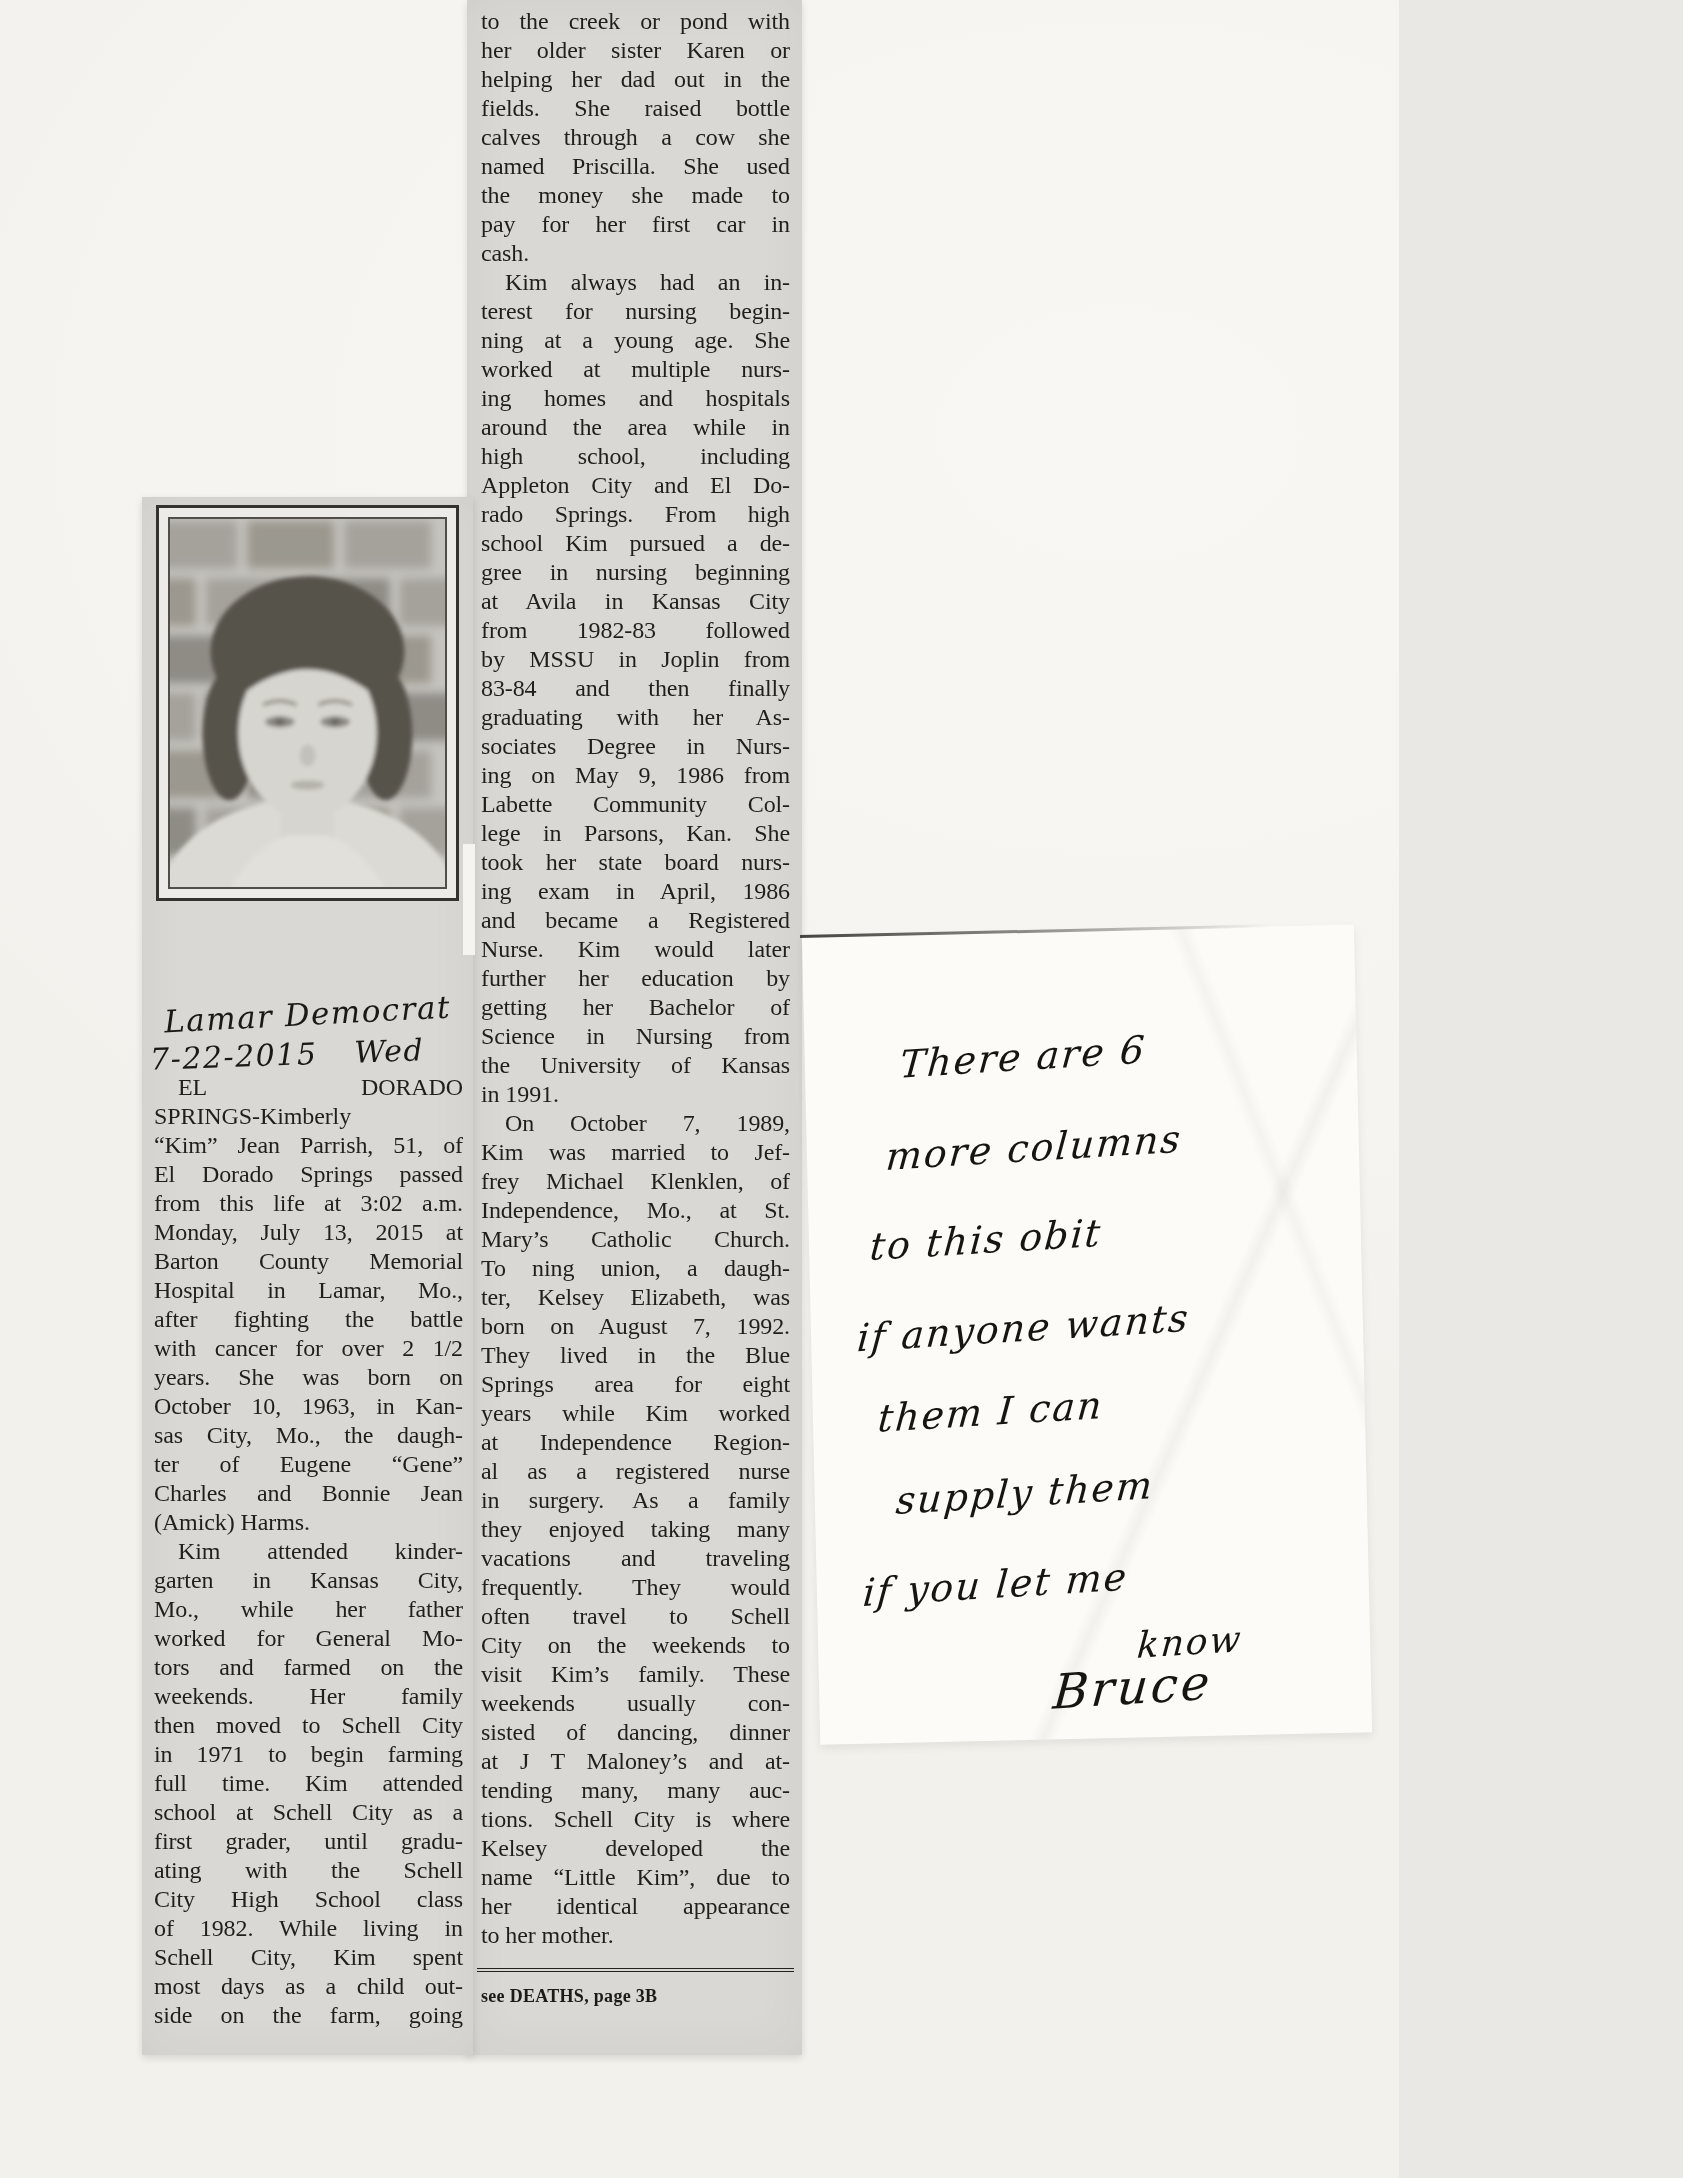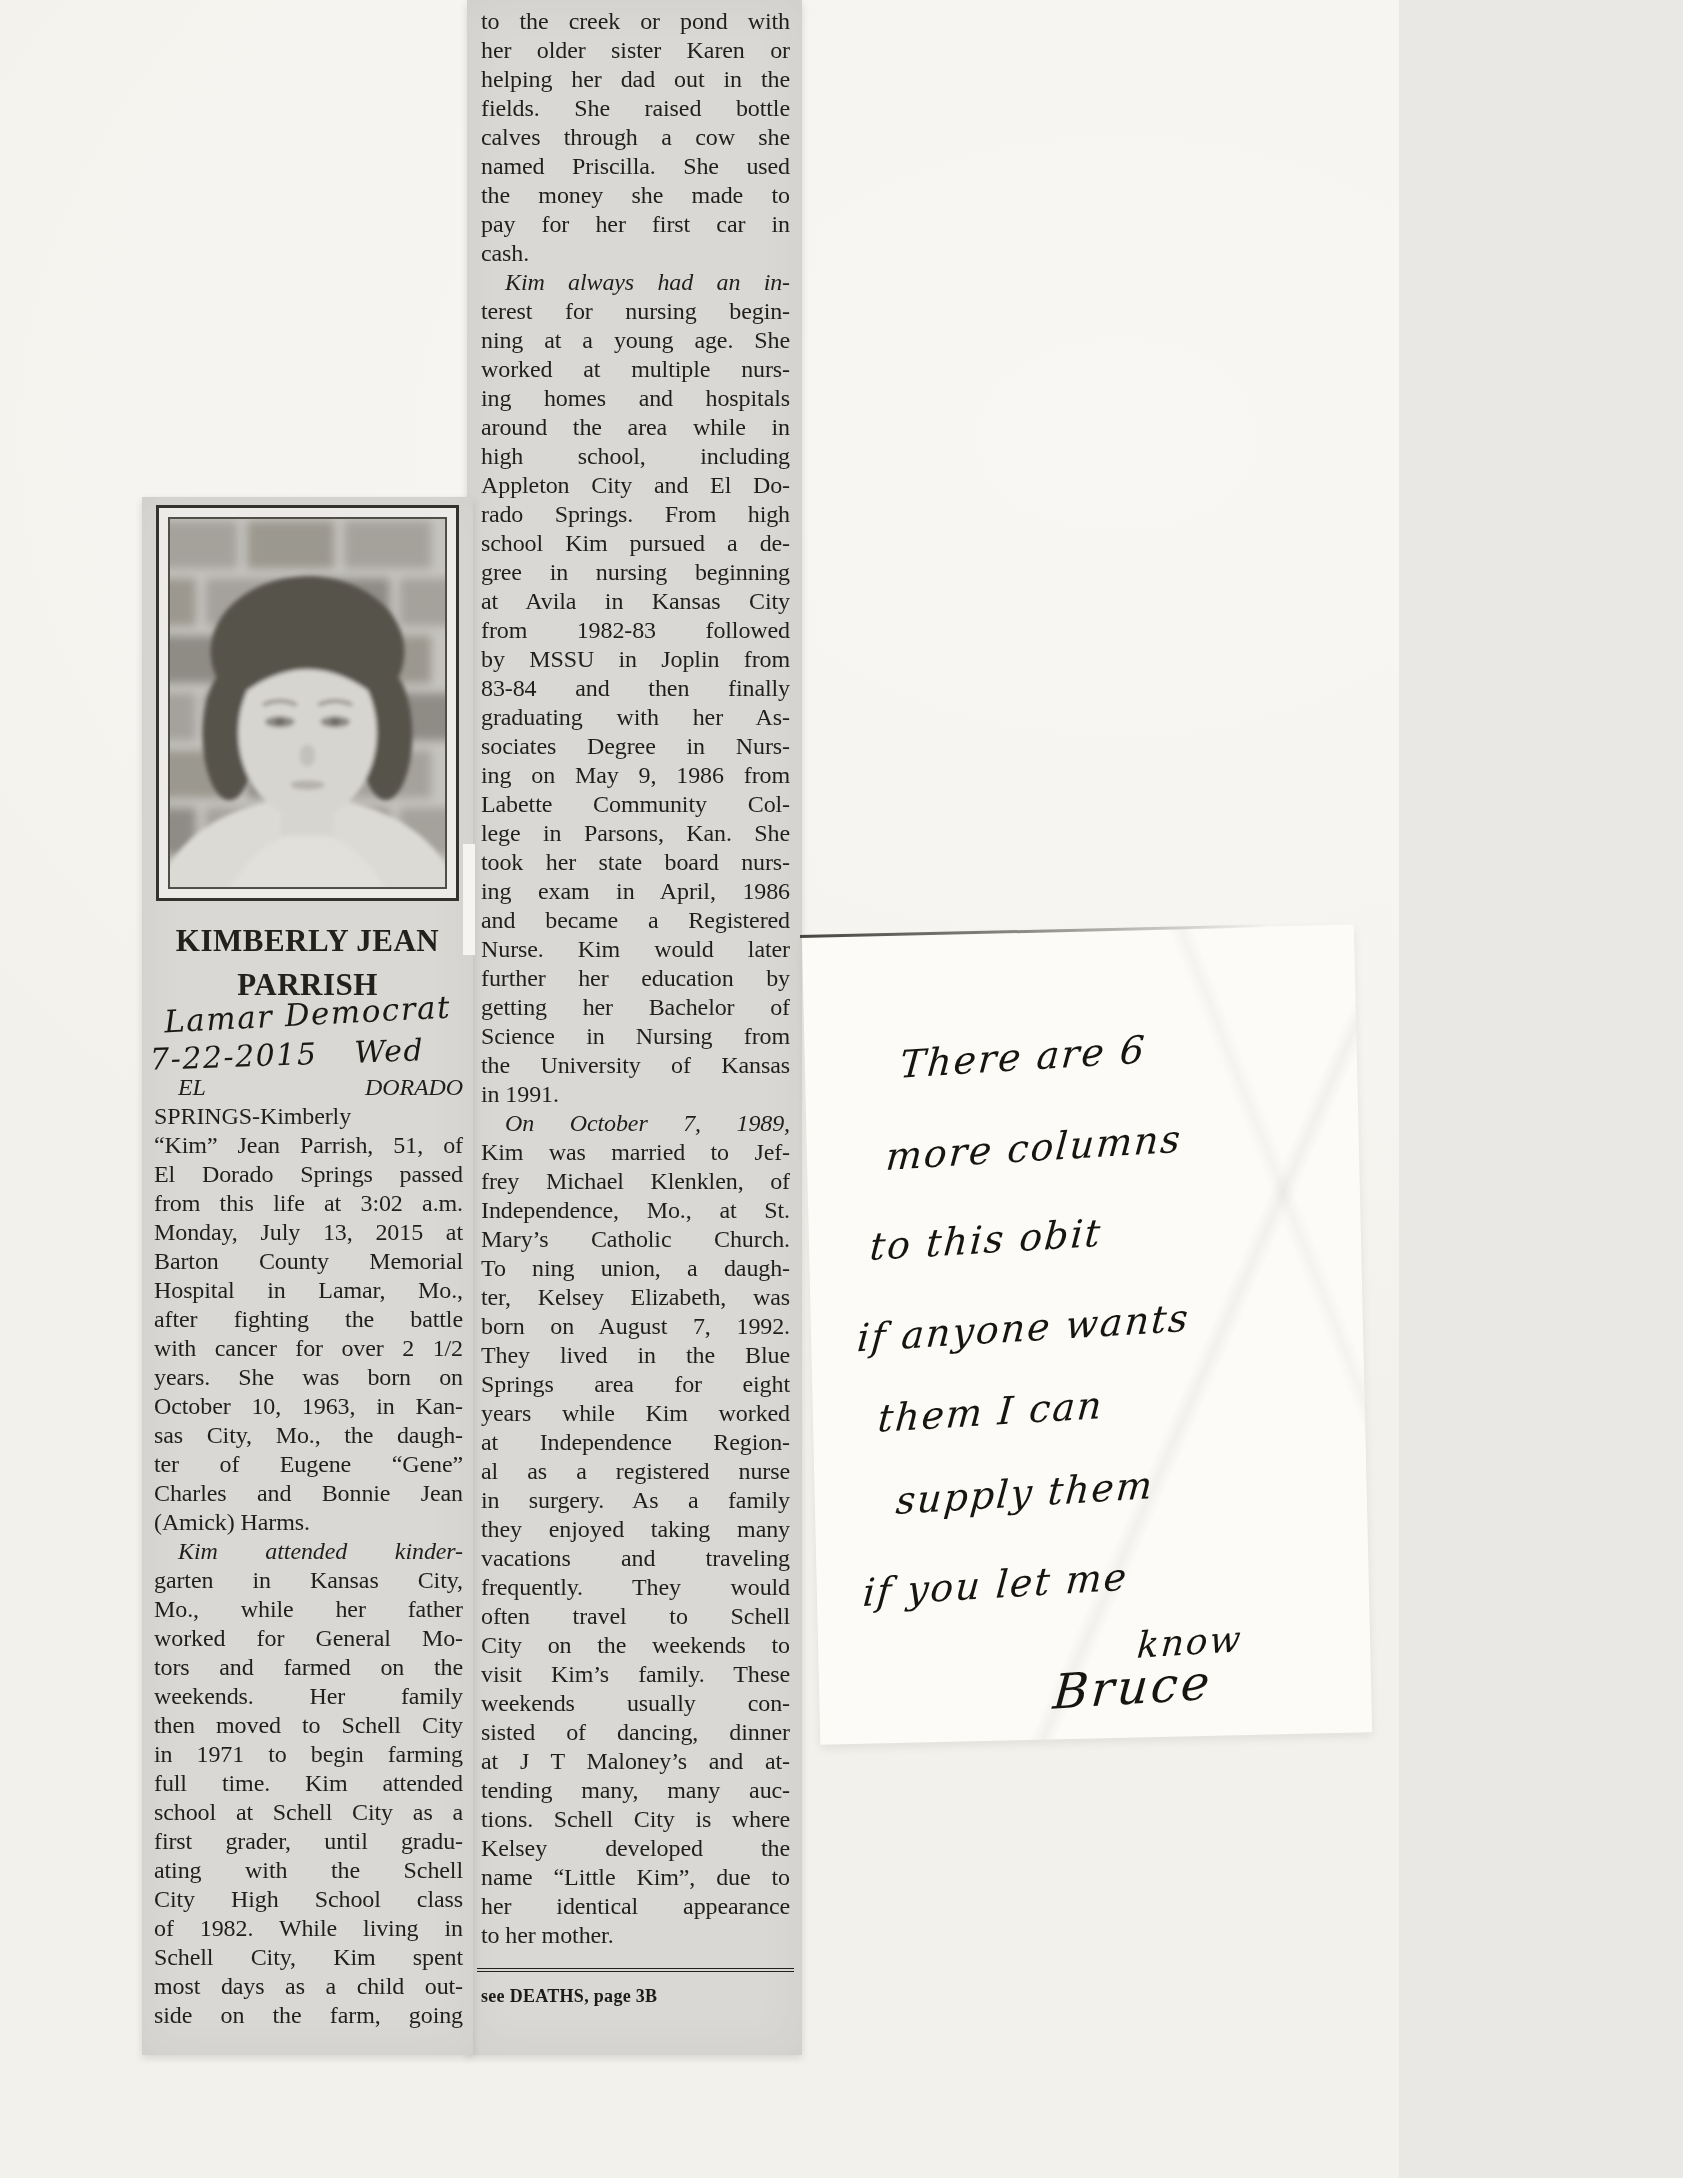--- a/index.html
+++ b/index.html
@@ -26,21 +26,21 @@
         color:#1a1a15;letter-spacing:1.5px;white-space:pre;}
   .ann1{top:499px;left:22px;font-size:31px;transform:rotate(-3deg);}
   .ann2{top:540px;left:8px;font-size:30px;transform:rotate(-2deg);word-spacing:26px;}
 
   .col-text{position:absolute;}
   .clip-left .col-text{top:570px;left:12px;right:10px;margin-top:6px;}
   .clip-mid  .col-text{top:7px;left:14px;right:12px;}
   .np-line{font-family:"Liberation Serif",serif;font-size:24px;line-height:29px;
         color:#211f1b;text-align:justify;text-align-last:justify;letter-spacing:-0.1px;}
   .np-line.last{text-align:center;text-align-last:left;}
-  .np-line.ind{text-indent:24px;font-style:italic;}
+  .np-line.ind{text-indent:24px;}
 
   .footer-rule{position:absolute;left:10px;right:8px;top:1968px;border-top:4px double #23211d;}
   .footer{position:absolute;top:1979px;left:14px;font-weight:bold;font-size:18px;
         line-height:34px;color:#1d1b17;letter-spacing:0.3px;}
 
   
   .note{position:absolute;left:802px;top:937px;width:552px;height:808px;background:#fcfbf8;
         transform:rotate(-1.3deg);transform-origin:0 0;
         box-shadow:0 4px 9px rgba(80,78,70,.10);
         background-image:linear-gradient(115deg, transparent 63%, rgba(120,118,110,.08) 64.5%, transparent 66%),
@@ -196,24 +196,20 @@
           <ellipse cx="113" cy="207" rx="5" ry="4.5" fill="#6e6b66"></ellipse>
           <ellipse cx="169" cy="207" rx="5" ry="4.5" fill="#6e6b66"></ellipse>
           <ellipse cx="141" cy="241" rx="8" ry="11" fill="#c3c1bb"></ellipse>
           <ellipse cx="141" cy="271" rx="17" ry="5" fill="#b5b2ac"></ellipse>
           <rect x="114" y="288" width="54" height="62" rx="18" fill="#d7d5cf"></rect>
           <path d="M62,376 Q90,330 122,322 L160,322 Q192,330 220,376 Z" fill="#e2e0da"></path>
         </g>
         <rect x="1" y="1" width="280" height="374" fill="none" stroke="#504d47" stroke-width="2"></rect>
       </svg>
     </div>
-    <div class="headline">
-      <div>KIMBERLY JEAN</div>
-      <div>PARRISH</div>
-    </div>
     <div class="ann ann1">Lamar Democrat</div>
     <div class="ann ann2">7-22-2015 Wed</div>
     <div class="col-text">
         <div class="np-line ind">EL DORADO</div>
         <div class="np-line last">SPRINGS-Kimberly</div>
         <div class="np-line">“Kim” Jean Parrish, 51, of</div>
         <div class="np-line">El Dorado Springs passed</div>
         <div class="np-line">from this life at 3:02 a.m.</div>
         <div class="np-line">Monday, July 13, 2015 at</div>
         <div class="np-line">Barton County Memorial</div>

